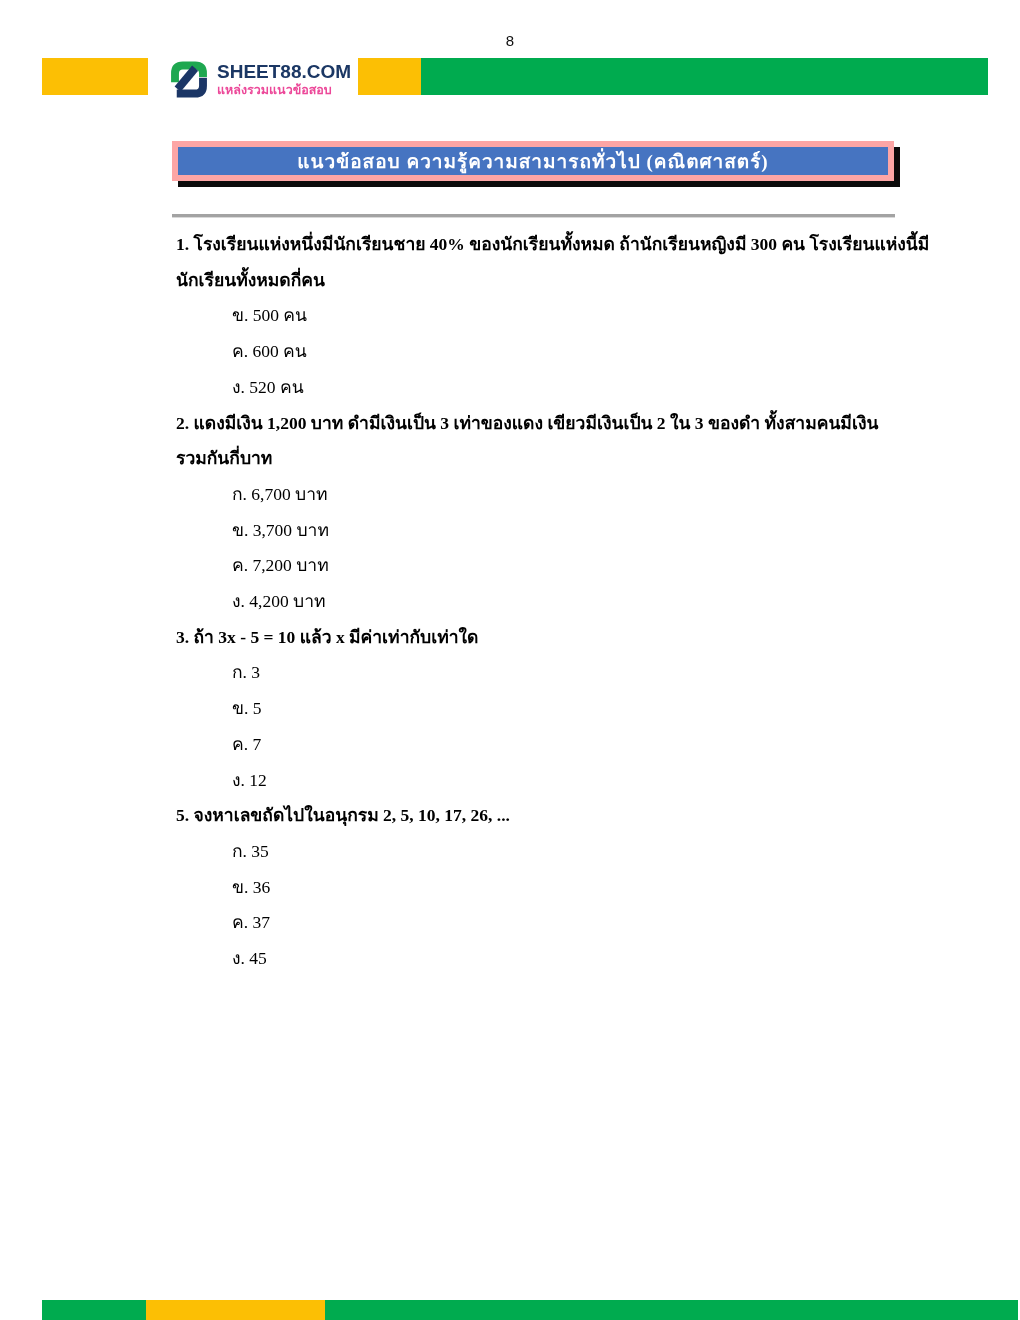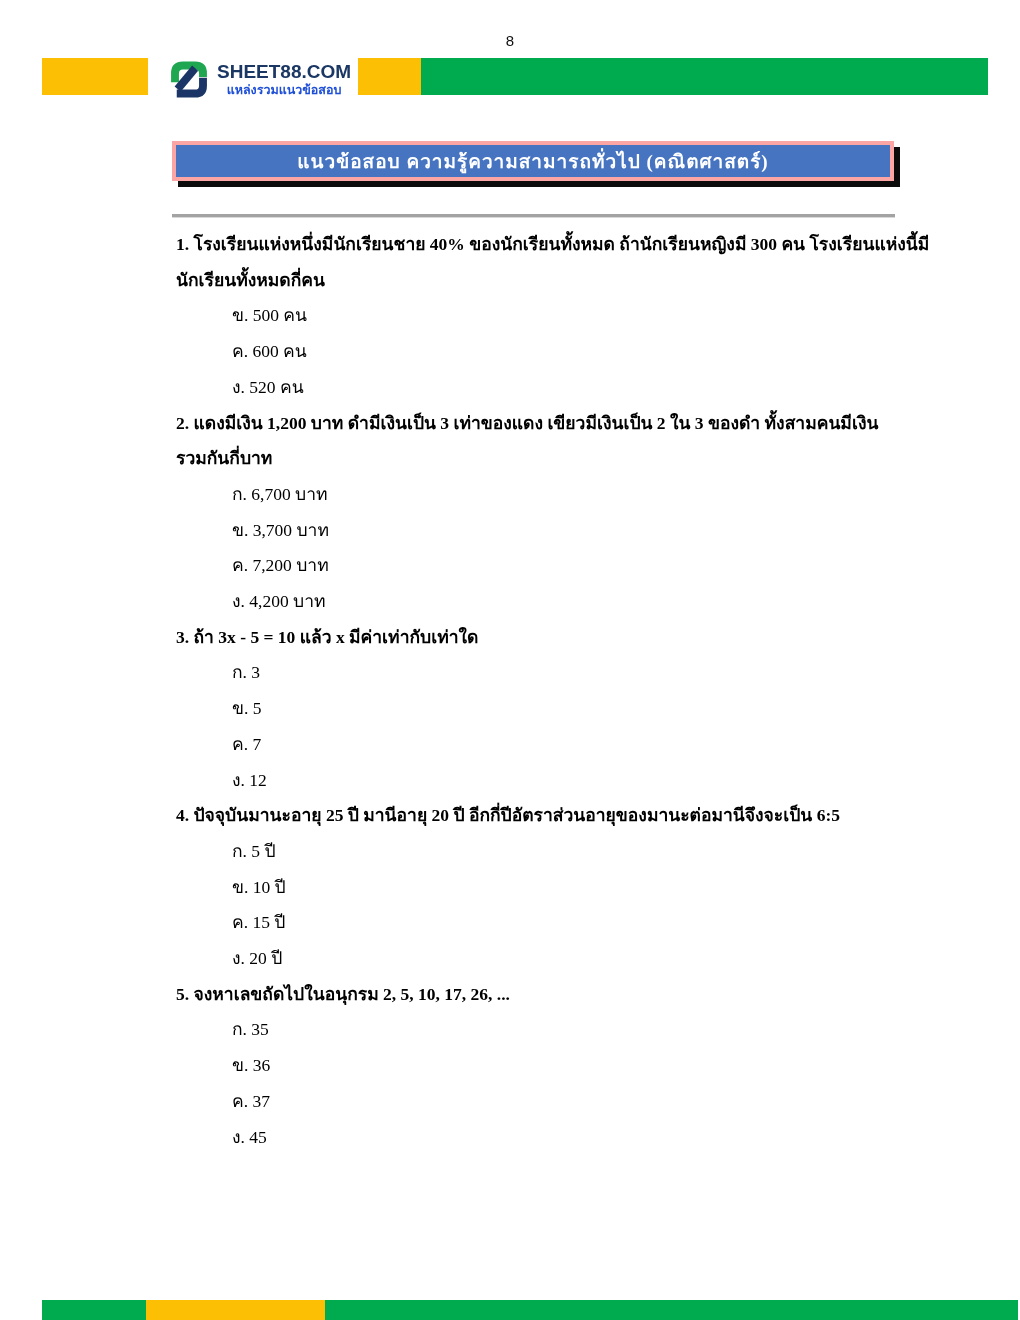--- a/index.html
+++ b/index.html
@@ -10,35 +10,35 @@
   }
   
   .page-num{
     position:absolute;top:32px;left:0;width:1020px;text-align:center;
     font-size:15px;font-family:"Liberation Sans",sans-serif;color:#111;
   }
   .hbar{position:absolute;top:58px;height:37px;}
   .hbar.y1{left:42px;width:106px;background:#FCBF04;}
   .hbar.y2{left:358px;width:63px;background:#FCBF04;}
   .hbar.g1{left:421px;width:567px;background:#00AB4F;}
-  .logo{position:absolute;left:168px;top:56px;width:180px;height:46px;display:flex;align-items:center;text-align:center;}
+  .logo{position:absolute;left:168px;top:56px;width:180px;height:46px;display:flex;align-items:center;}
   .logo-icon{width:42px;height:45px;flex:0 0 auto;}
   .logo-text{margin-left:7px;line-height:1;}
   .brand{
     font-family:"Liberation Sans",sans-serif;font-weight:bold;font-size:19px;
     color:#1B3764;letter-spacing:0px;white-space:nowrap;
   }
   .tagline{
     font-family:"Liberation Sans",sans-serif;font-weight:bold;font-size:12.5px;
-    color:#1d4ed8;margin-top:3px;white-space:nowrap;
+    color:#ec4899;margin-top:3px;white-space:nowrap;
   }
   
   .banner{
     position:absolute;left:172px;top:141px;width:722px;height:40px;
-    background:#4674C1;border:4px solid #fca5a5;box-sizing:border-box;
+    background:#4674C1;border:6px solid #fca5a5;box-sizing:border-box;
     box-shadow:6px 6px 0 #0b0b0b;
     display:flex;align-items:center;justify-content:center;
   }
   .banner-title{
     color:#ffffff;font-size:19px;font-weight:bold;letter-spacing:1px;white-space:nowrap;
   }
   .divider{
     position:absolute;left:172px;top:214px;width:723px;height:3px;
     background:#A3A3A3;border-bottom:1px solid #d9d9d9;
   }
@@ -99,27 +99,20 @@
       <div class="opt">ง. 4,200 บาท</div>
     </div>
     <div class="question">
       <div class="qline">3. ถ้า 3x - 5 = 10 แล้ว x มีค่าเท่ากับเท่าใด</div>
       <div class="opt">ก. 3</div>
       <div class="opt">ข. 5</div>
       <div class="opt">ค. 7</div>
       <div class="opt">ง. 12</div>
     </div>
     <div class="question">
-      <div class="qline">4. ปัจจุบันมานะอายุ 25 ปี มานีอายุ 20 ปี อีกกี่ปีอัตราส่วนอายุของมานะต่อมานีจึงจะเป็น 6:5</div>
-      <div class="opt">ก. 5 ปี</div>
-      <div class="opt">ข. 10 ปี</div>
-      <div class="opt">ค. 15 ปี</div>
-      <div class="opt">ง. 20 ปี</div>
-    </div>
-    <div class="question">
       <div class="qline">5. จงหาเลขถัดไปในอนุกรม 2, 5, 10, 17, 26, ...</div>
       <div class="opt">ก. 35</div>
       <div class="opt">ข. 36</div>
       <div class="opt">ค. 37</div>
       <div class="opt">ง. 45</div>
     </div>
   </div>
 
 <div class="fbar g1"></div>
 <div class="fbar y1"></div>

